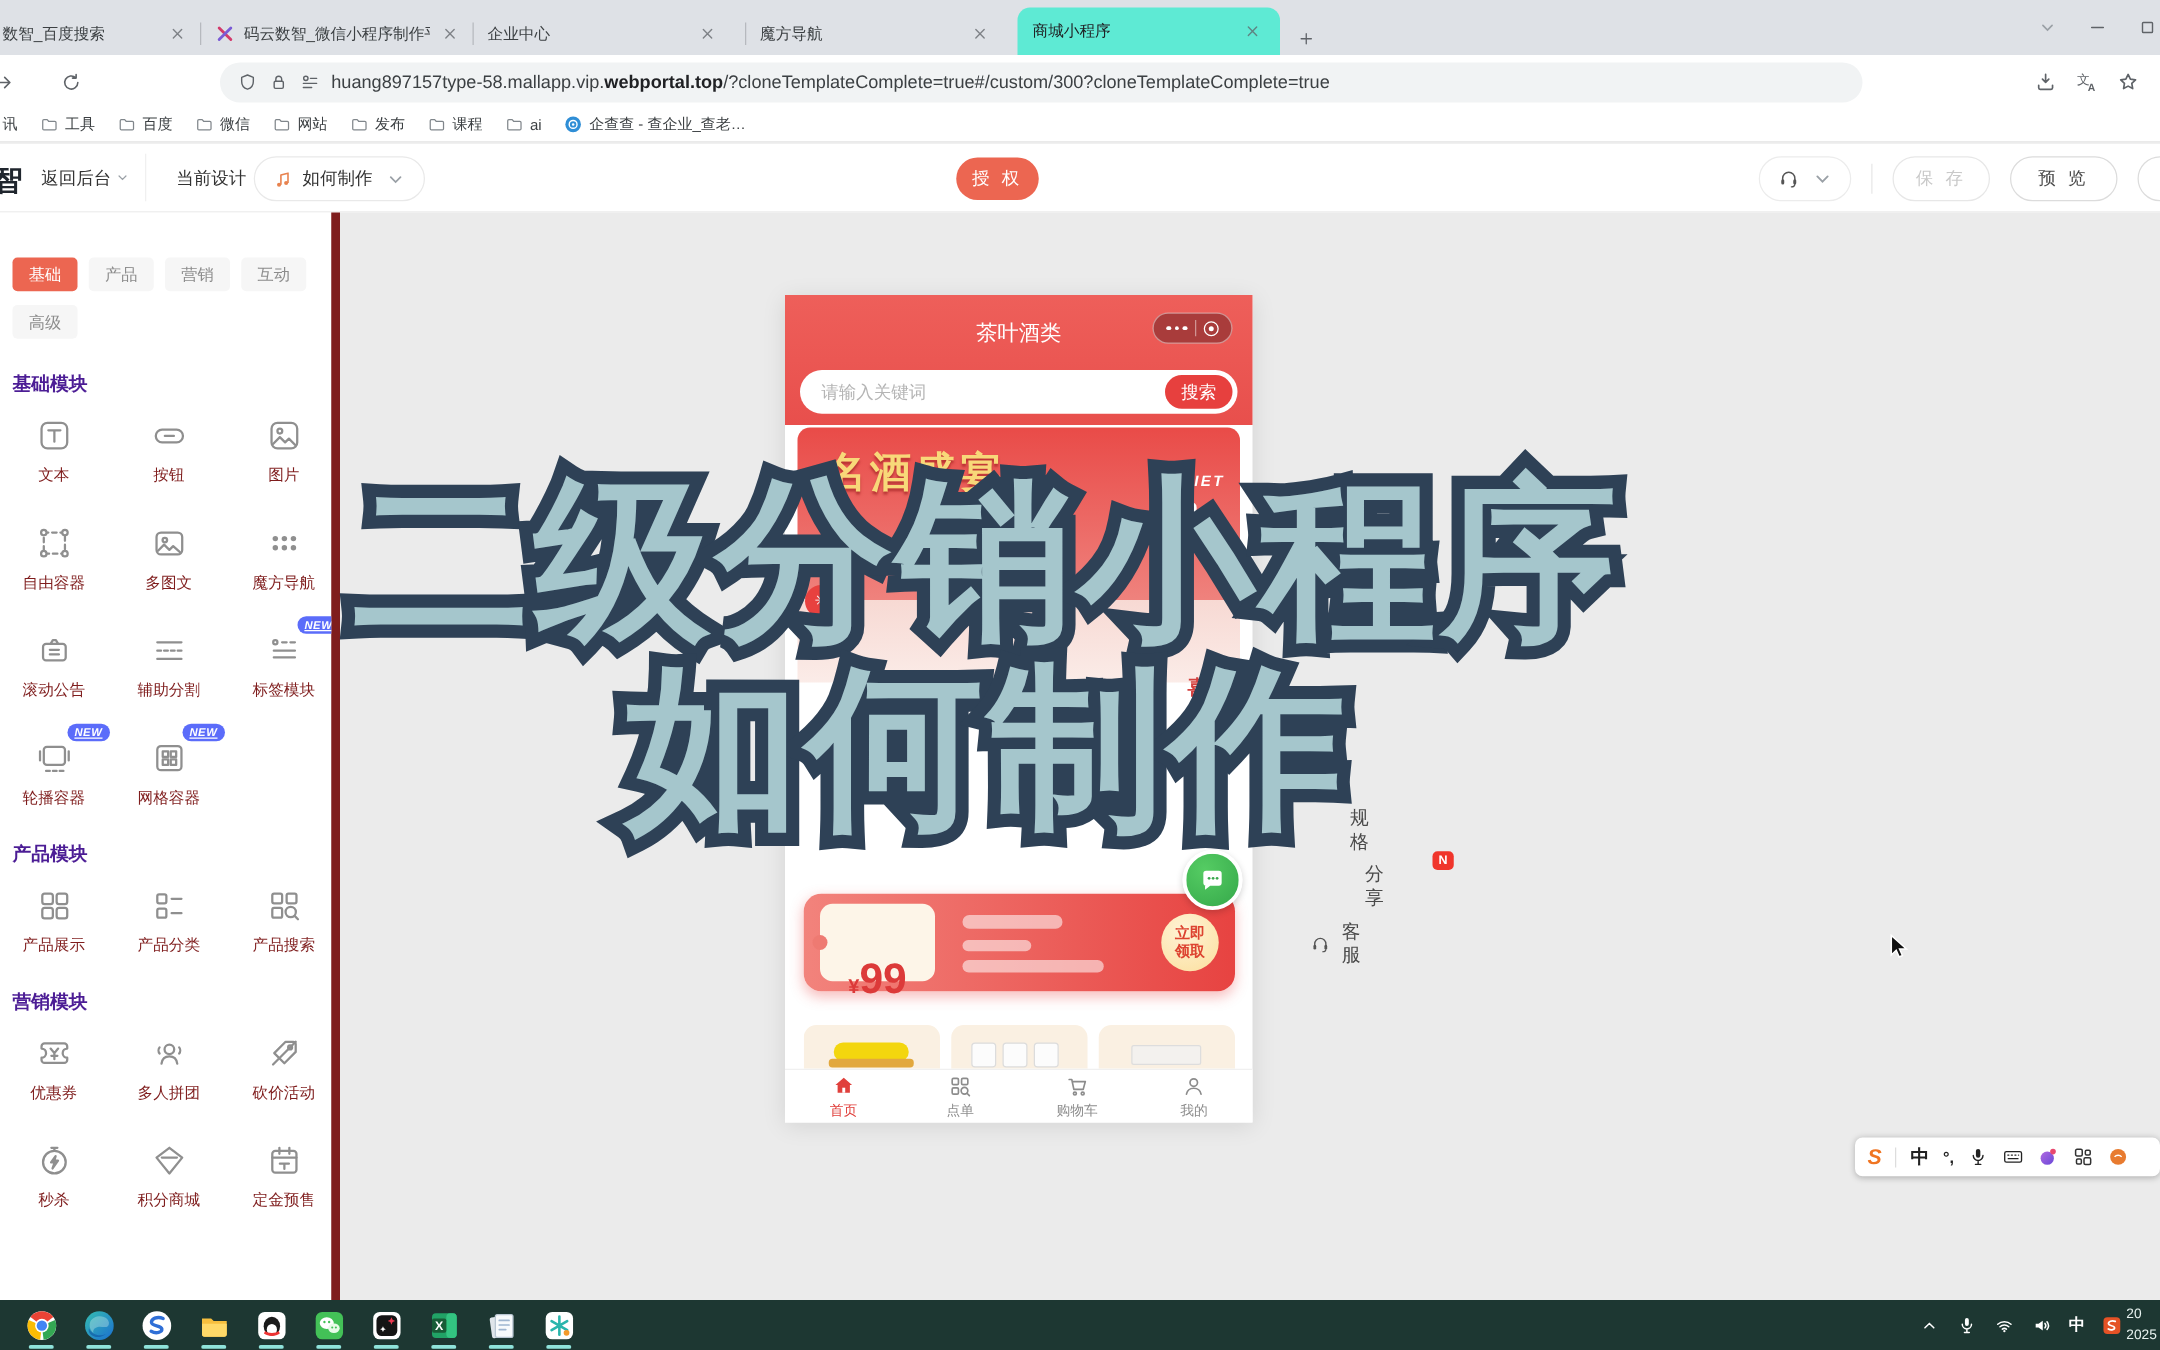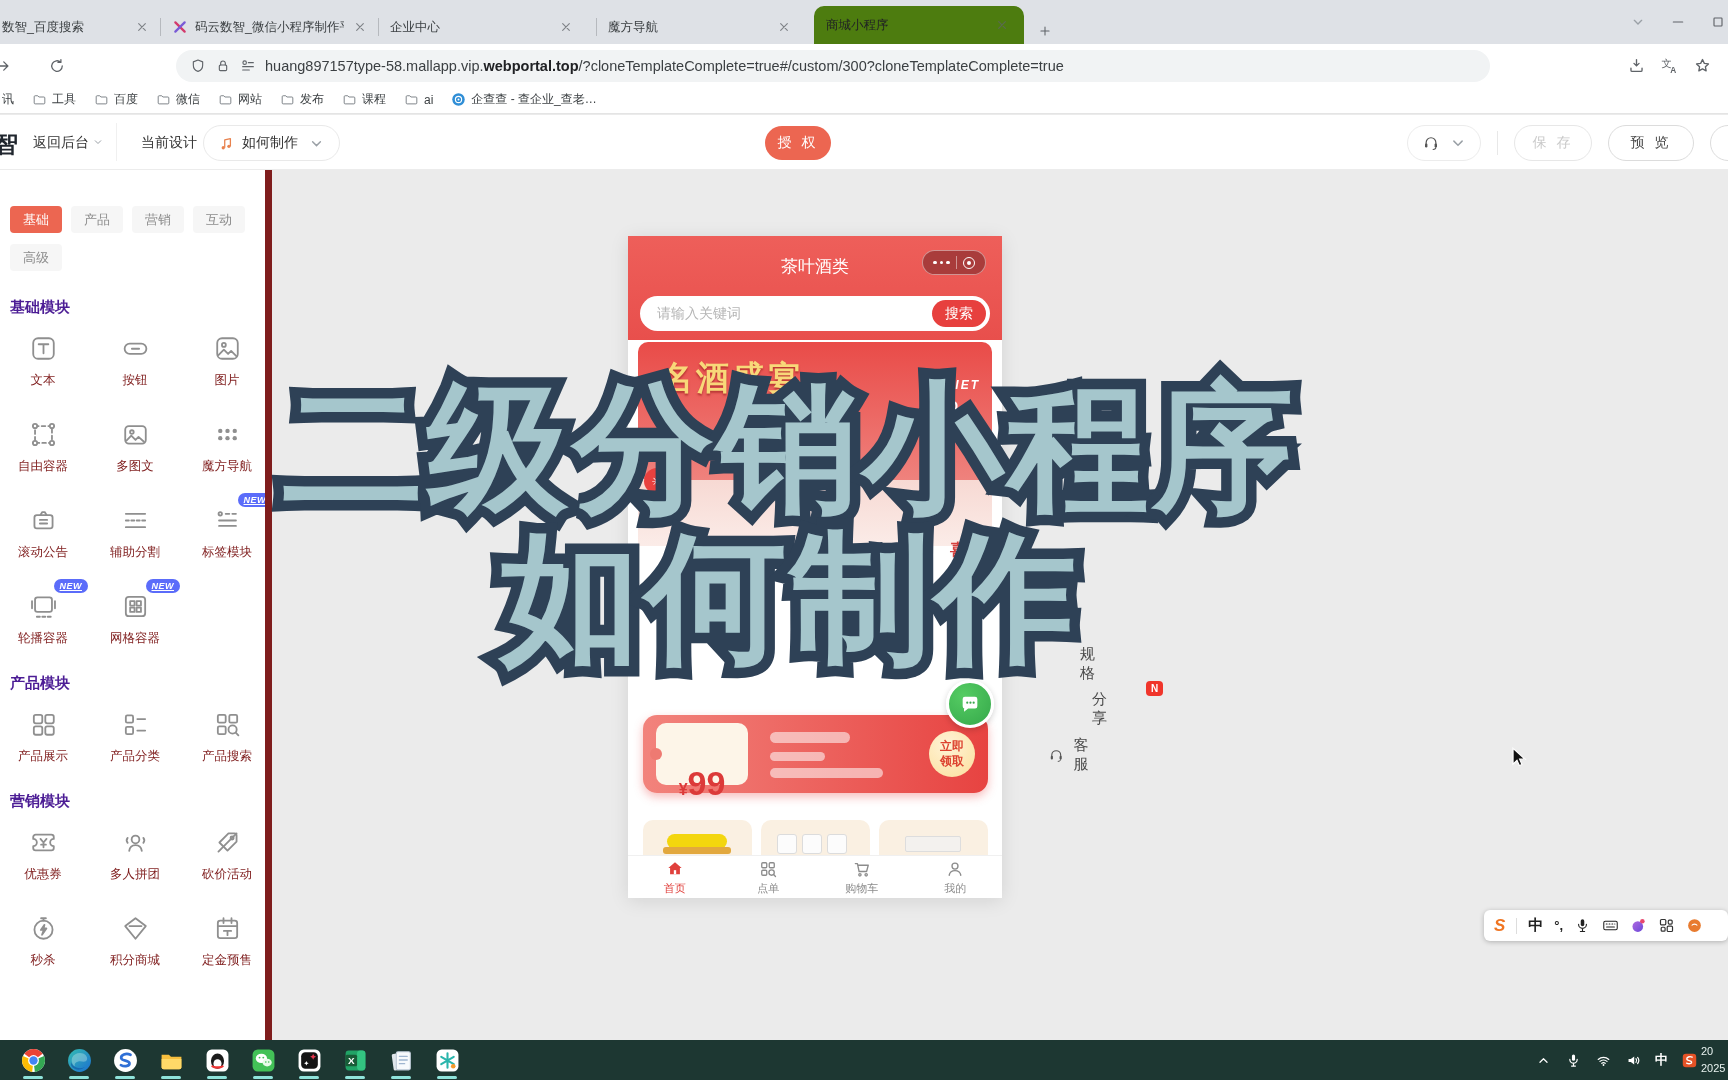--- a/index.html
+++ b/index.html
@@ -8,21 +8,21 @@
     font-family:"Liberation Sans","DejaVu Sans",sans-serif;color:#333;}
   .icon{display:inline-flex;align-items:center;justify-content:center;}
   .icon svg{width:100%;height:100%;display:block;}
 
   
   .tabstrip{position:absolute;left:0;top:0;width:1728px;height:44px;background:#dee1e6;}
   .tabs{position:absolute;left:0;top:0;height:44px;display:flex;align-items:flex-end;}
   .tab{position:relative;height:34px;margin-bottom:0;display:flex;align-items:center;padding:0 10px 0 12px;
     font-size:12.5px;color:#3c4043;}
   .tab:not(.active):not(:first-child)::before{content:"";position:absolute;left:0;top:8px;bottom:8px;width:1px;background:#b6b9be;}
-  .tab.active{background:#4d7c0f;border-radius:10px 10px 0 0;height:38px;color:#202124;}
+  .tab.active{background:#5eead4;border-radius:10px 10px 0 0;height:38px;color:#202124;}
   .tab-title{flex:1;white-space:nowrap;overflow:hidden;max-width:160px;}
   .tab-fav{width:16px;height:16px;margin-right:7px;flex:none;}
   .tab-close{width:16px;height:16px;margin-left:8px;flex:none;opacity:.75;}
   .newtab-btn{width:26px;height:26px;margin:9px 0 0 8px;border-radius:50%;padding:6px;}
   .wincontrols{position:absolute;right:-8px;top:0;height:44px;display:flex;align-items:center;gap:24px;padding-right:10px;}
   .wincontrols .icon{width:16px;height:16px;}
   .urlrow{position:absolute;left:0;top:44px;width:1728px;height:44px;background:#fff;}
   .navic{position:absolute;top:13px;width:18px;height:18px;}
   .urlpill{position:absolute;left:176px;top:6px;width:1314px;height:32px;border-radius:16px;background:#f1f3f4;
     display:flex;align-items:center;padding:0 14px;gap:9px;}

